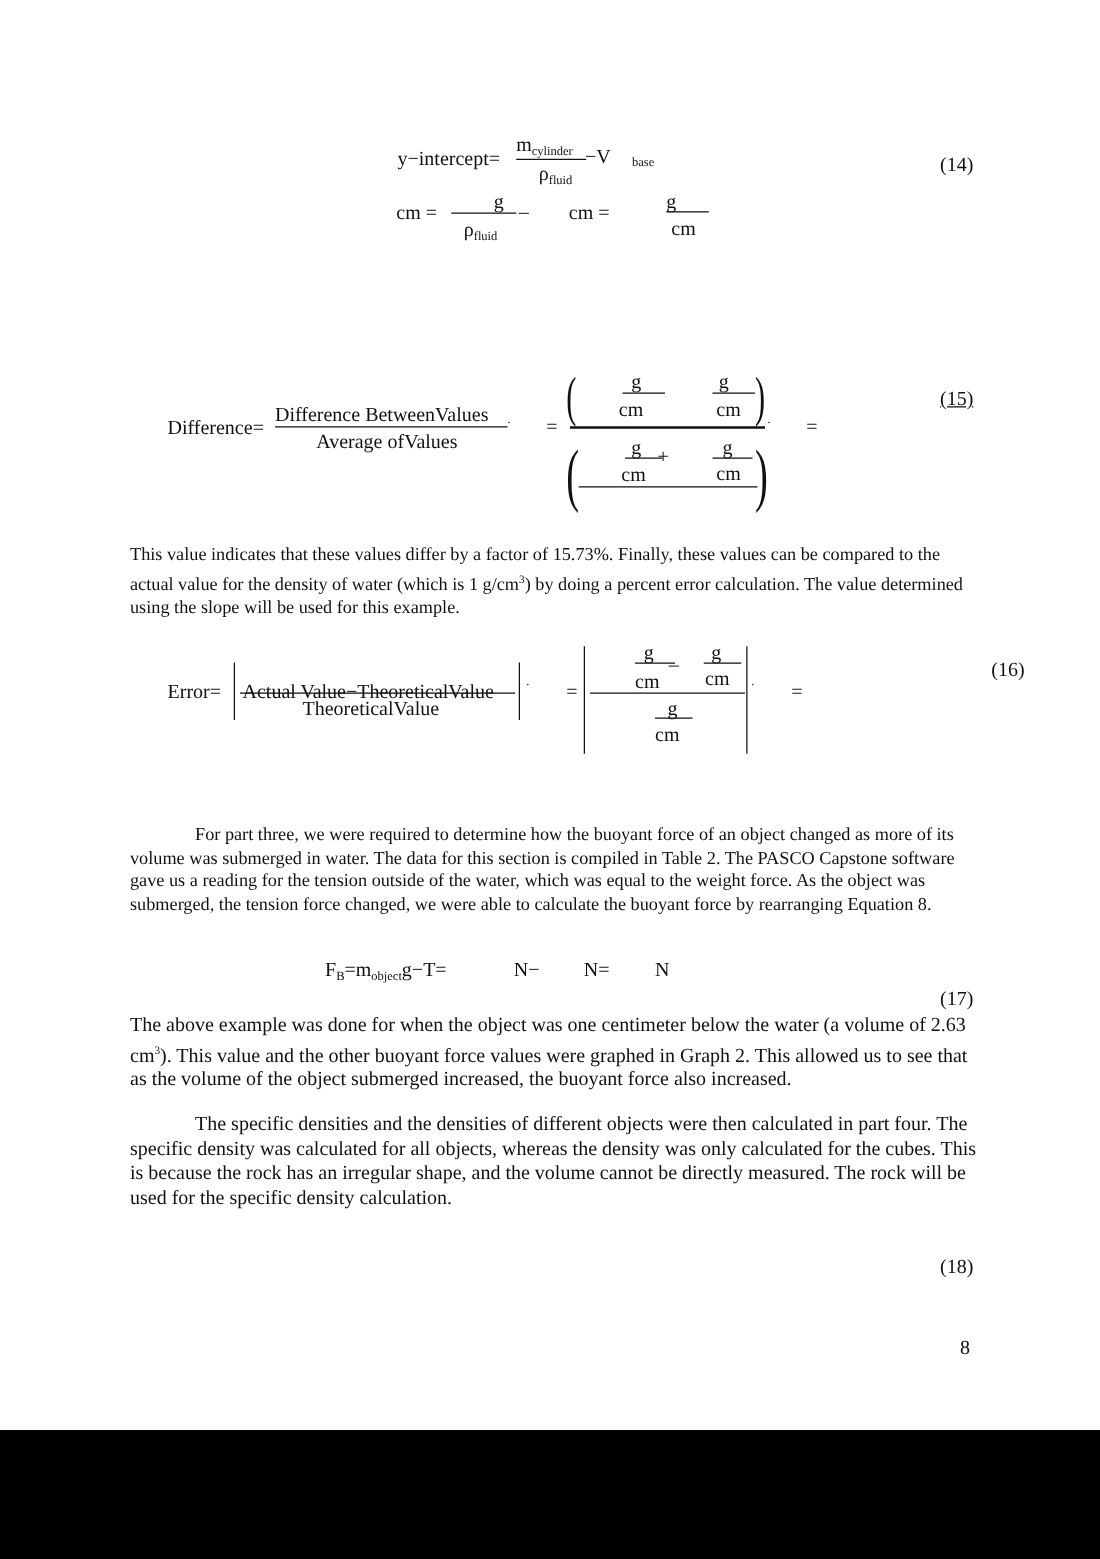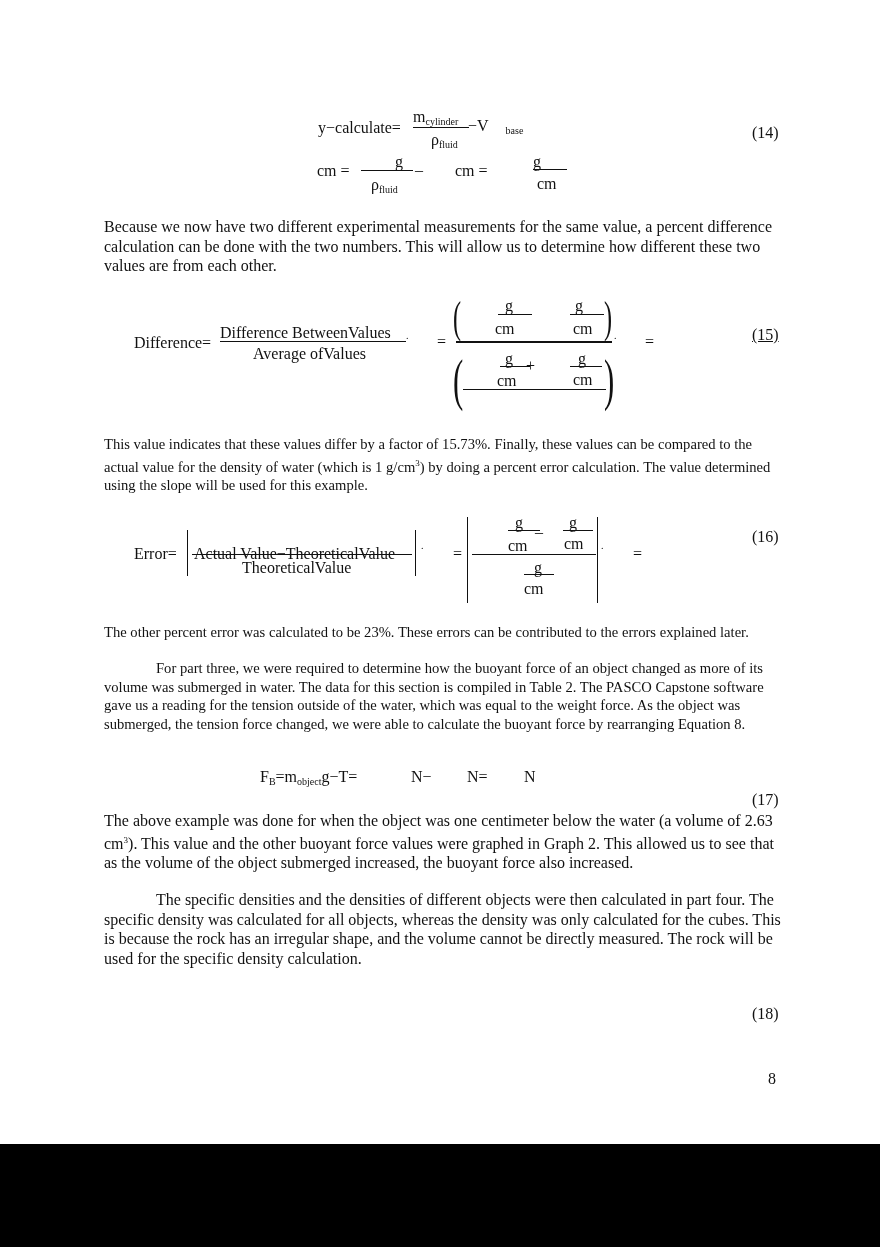--- a/index.html
+++ b/index.html
@@ -17,40 +17,39 @@
     .paren { position:absolute; font-size:44px; font-weight:100; transform:scaleX(0.55); transform-origin:left top; line-height:1; }
     .bar { position:absolute; width:1px; background:#111; }
     sup { font-size:9px; }
   </style>
 </head>
 <body>
 
 <div class="page">
 
   <div>
-    <span class="abs m" style="left:318px;top:119px;">y−calculate=</span>
+    <span class="abs m" style="left:318px;top:119px;">y−intercept=</span>
     <span class="abs m" style="left:413px;top:108px;"><span>m</span><span class="sub">cylinder</span></span>
     <div class="frac-line" style="left:413px;top:127px;width:56px;"></div>
     <span class="abs m" style="left:468px;top:117px;"><span>−V</span><span class="sub" style="margin-left:17px;">base</span></span>
     <span class="abs m" style="left:431px;top:131px;"><span>ρ</span><span class="sub">fluid</span></span>
 
     <span class="abs m" style="left:317px;top:162px;">cm =</span>
     <span class="abs m" style="left:395px;top:153px;">g</span>
     <div class="frac-line" style="left:361px;top:170px;width:52px;"></div>
     <span class="abs m" style="left:415px;top:161px;">–</span>
     <span class="abs m" style="left:371px;top:176px;"><span>ρ</span><span class="sub">fluid</span></span>
     <span class="abs m" style="left:455px;top:162px;">cm =</span>
     <span class="abs m" style="left:533px;top:153px;">g</span>
     <div class="frac-line" style="left:533px;top:169px;width:34px;"></div>
     <span class="abs m" style="left:537px;top:175px;">cm</span>
 
     <span class="eqnum" style="top:124px;">(14)</span>
   </div>
 
-  <div class="para" style="top:217px;">Because we now have two different experimental measurements for the same value, a percent difference calculation can be done with the two numbers. This will allow us to determine how different these two values are from each other.</div>
 
   <div>
     <span class="abs m" style="left:134px;top:334px;">Difference=</span>
     <span class="abs m" style="left:220px;top:324px;">Difference BetweenValues</span>
     <div class="frac-line" style="left:220px;top:341px;width:186px;"></div>
     <span class="abs m" style="left:406px;top:330px;font-size:10px;">.</span>
     <span class="abs m" style="left:253px;top:345px;">Average ofValues</span>
     <span class="abs m" style="left:437px;top:333px;">=</span>
 
     <span class="paren" style="left:453px;top:296px;">(</span>
@@ -70,21 +69,21 @@
     <span class="paren" style="left:604px;top:352px;font-size:56px;">)</span>
     <span class="abs m" style="left:505px;top:350px;">g</span>
     <div class="frac-line" style="left:500px;top:366px;width:30px;"></div>
     <span class="abs m" style="left:526px;top:357px;">+</span>
     <span class="abs m" style="left:497px;top:372px;">cm</span>
     <span class="abs m" style="left:578px;top:350px;">g</span>
     <div class="frac-line" style="left:570px;top:366px;width:32px;"></div>
     <span class="abs m" style="left:573px;top:371px;">cm</span>
     <div class="frac-line" style="left:463px;top:389px;width:143px;"></div>
 
-    <span class="eqnum" style="top:326px;text-decoration:underline;">(15)</span>
+    <span class="eqnum" style="top:311px;text-decoration:underline;">(15)</span>
   </div>
 
   <div class="para small" style="top:435px;"><span>This value indicates that these values differ by a factor of 15.73%. Finally, these values can be compared to the actual value for the density of water (which is 1 g/cm</span><sup>3</sup><span>) by doing a percent error calculation. The value determined using the slope will be used for this example.</span></div>
 
   <div>
     <span class="abs m" style="left:134px;top:545px;">Error=</span>
     <div class="bar" style="left:187px;top:530px;height:46px;"></div>
     <span class="abs m" style="left:194px;top:535px;margin-top:10px;">Actual Value−TheoreticalValue</span>
     <div class="frac-line" style="left:192px;top:554px;width:220px;"></div>
     <span class="abs m" style="left:242px;top:559px;">TheoreticalValue</span>
@@ -101,24 +100,23 @@
     <div class="frac-line" style="left:563px;top:530px;width:30px;"></div>
     <span class="abs m" style="left:564px;top:535px;">cm</span>
     <div class="frac-line" style="left:472px;top:554px;width:124px;"></div>
     <span class="abs m" style="left:534px;top:559px;">g</span>
     <div class="frac-line" style="left:524px;top:574px;width:30px;"></div>
     <span class="abs m" style="left:524px;top:580px;">cm</span>
     <div class="bar" style="left:597px;top:517px;height:86px;"></div>
     <span class="abs m" style="left:601px;top:540px;font-size:10px;">.</span>
     <span class="abs m" style="left:633px;top:545px;">=</span>
 
-    <span class="eqnum" style="top:528px;">(16)</span>
+    <span class="eqnum" style="top:528px;margin-left:41px;">(16)</span>
   </div>
 
-  <div class="para small" style="top:623px;">The other percent error was calculated to be 23%. These errors can be contributed to the errors explained later.</div>
   <div class="para small indent" style="top:659px;">For part three, we were required to determine how the buoyant force of an object changed as more of its volume was submerged in water. The data for this section is compiled in Table 2. The PASCO Capstone software gave us a reading for the tension outside of the water, which was equal to the weight force. As the object was submerged, the tension force changed, we were able to calculate the buoyant force by rearranging Equation 8.</div>
 
   <div>
     <span class="abs m" style="left:260px;top:768px;"><span>F</span><span class="sub">B</span><span>=m</span><span class="sub">object</span><span>g−T=</span></span>
     <span class="abs m" style="left:411px;top:768px;">N−</span>
     <span class="abs m" style="left:467px;top:768px;">N=</span>
     <span class="abs m" style="left:524px;top:768px;">N</span>
     <span class="eqnum" style="top:791px;">(17)</span>
   </div>
 

